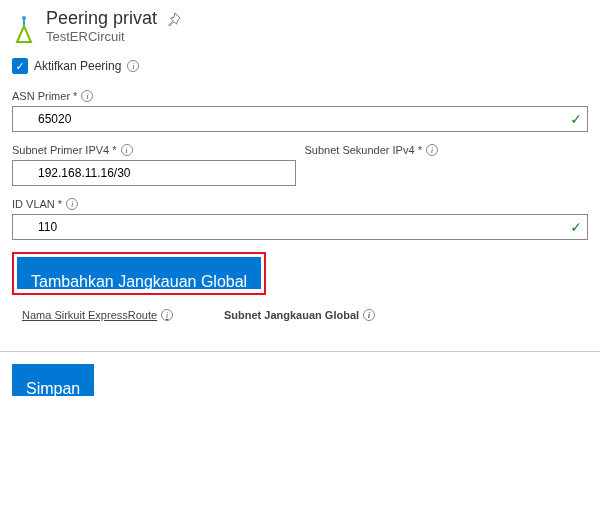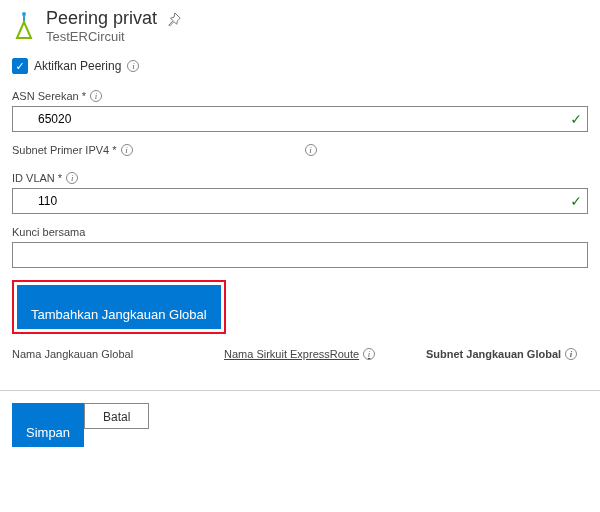--- a/index.html
+++ b/index.html
@@ -1,35 +1,35 @@
 <!DOCTYPE html>
 <html><head>
   <meta charset="utf-8">
   <style>
     * { box-sizing: border-box; margin: 0; padding: 0; }
     body { font-family: "Segoe UI", Arial, sans-serif; font-size: 12px; color: #323130; background: #fff; width: 600px; }
     .page { padding: 8px 12px; }
-    .header { display: flex; align-items: center; gap: 10px; margin-bottom: 14px; }
+    .header { display: flex; align-items: flex-end; gap: 10px; margin-bottom: 14px; }
     .icon-peer { width: 24px; height: 28px; }
     .titles { display: flex; flex-direction: column; }
     .title { font-size: 18px; font-weight: 400; }
     .title-row { display: flex; align-items: center; gap: 10px; }
     .subtitle { font-size: 13px; color: #666; }
     .pin { width: 14px; height: 14px; color: #666; }
     .checkbox-row { display: flex; align-items: center; gap: 6px; margin-bottom: 16px; }
     .checkbox { width: 16px; height: 16px; border: 1px solid #0078d4; background: #0078d4; color: #fff; display: flex; align-items: center; justify-content: center; border-radius: 2px; font-size: 11px; }
     .info-icon { width: 12px; height: 12px; border: 1px solid #888; border-radius: 50%; display: inline-flex; align-items: center; justify-content: center; font-size: 9px; color: #666; font-style: italic; font-family: Georgia, serif; }
     .field-label { font-size: 11px; color: #444; margin-bottom: 4px; display: flex; align-items: center; gap: 4px; }
     .input { width: 100%; border: 1px solid #8a8886; padding: 5px 25px; font-size: 12px; height: 26px; }
     .input-wrap { position: relative; }
     .check-valid { position: absolute; right: 6px; top: 5px; color: #107c10; font-size: 14px; }
     .row-full { margin-bottom: 12px; }
     .row-split { display: flex; gap: 9px; margin-bottom: 12px; }
     .col { flex: 1; }
-    .btn-primary { background: #0078d4; color: #fff; border: none; padding: 22px 14px; font-size: 13px; cursor: pointer; height: 26px; }
+    .btn-primary { background: #0078d4; color: #fff; border: none; padding: 16px 14px; font-size: 16px; cursor: pointer; height: 26px; }
     .btn-secondary { background: #fff; color: #323130; border: 1px solid #8a8886; padding: 6px 18px; font-size: 12px; cursor: pointer; height: 26px; }
     .highlight-box { border: 2px solid #e81123; padding: 3px; display: inline-block; margin-bottom: 14px; }
     .col-headers { display: flex; gap: 12px; font-size: 11px; color: #444; margin-bottom: 12px; }
     .col-headers > div { display: flex; align-items: center; gap: 4px; }
     .ch1 { width: 190px; }
     .ch2 { width: 190px; margin-left: 10px; text-decoration: underline; }
     .ch3 { flex: 1; font-weight: bold; }
     .divider { border-top: 1px solid #ccc; margin: 30px -12px 12px -12px; }
     .footer { display: flex; gap: 0; padding: 0 0 10px 0; }
   </style>
@@ -55,76 +55,70 @@
   </div>
 
   <div class="checkbox-row">
     <div class="checkbox">✓</div>
     <span>Aktifkan Peering</span>
     <span class="info-icon">i</span>
   </div>
 
   <div class="row-full">
     <div class="field-label">
-      <span>ASN Serekan *</span>
+      <span>ASN Primer *</span>
       <span class="info-icon">i</span>
     </div>
     <div class="input-wrap">
       <input class="input" value="65020" style="">
       <span class="check-valid">✓</span>
     </div>
   </div>
 
   <div class="row-split">
     <div class="col">
       <div class="field-label">
         <span>Subnet Primer IPV4 *</span>
         <span class="info-icon">i</span>
       </div>
+      <input class="input" value="192.168.11.16/30" style="">
     </div>
     <div class="col">
       <div class="field-label">
+        <span>Subnet Sekunder IPv4 *</span>
         <span class="info-icon">i</span>
       </div>
     </div>
   </div>
 
   <div class="row-full">
     <div class="field-label">
       <span>ID VLAN *</span>
       <span class="info-icon">i</span>
     </div>
     <div class="input-wrap">
       <input class="input" value="110" style="">
       <span class="check-valid">✓</span>
     </div>
   </div>
 
-  <div class="row-full">
-    <div class="field-label">
-      <span>Kunci bersama</span>
-    </div>
-    <input class="input" value="" style="">
-  </div>
 
   <div class="highlight-box">
     <button class="btn-primary">Tambahkan Jangkauan Global</button>
   </div>
 
   <div class="col-headers">
-    <div class="ch1">Nama Jangkauan Global</div>
     <div class="ch2">
       <span>Nama Sirkuit ExpressRoute</span>
       <span class="info-icon">i</span>
     </div>
     <div class="ch3">
       <span>Subnet Jangkauan Global</span>
       <span class="info-icon">i</span>
     </div>
   </div>
 
   <div class="divider"></div>
 
   <div class="footer">
     <button class="btn-primary">Simpan</button>
-    <button class="btn-secondary">Batal</button>
   </div>
 </div>
 
 </body></html>

